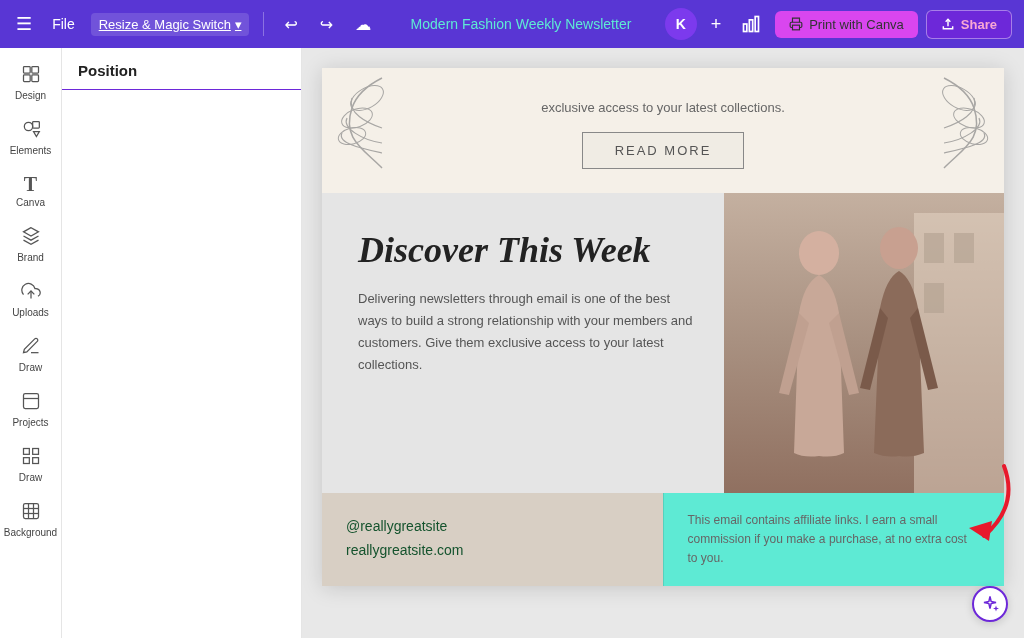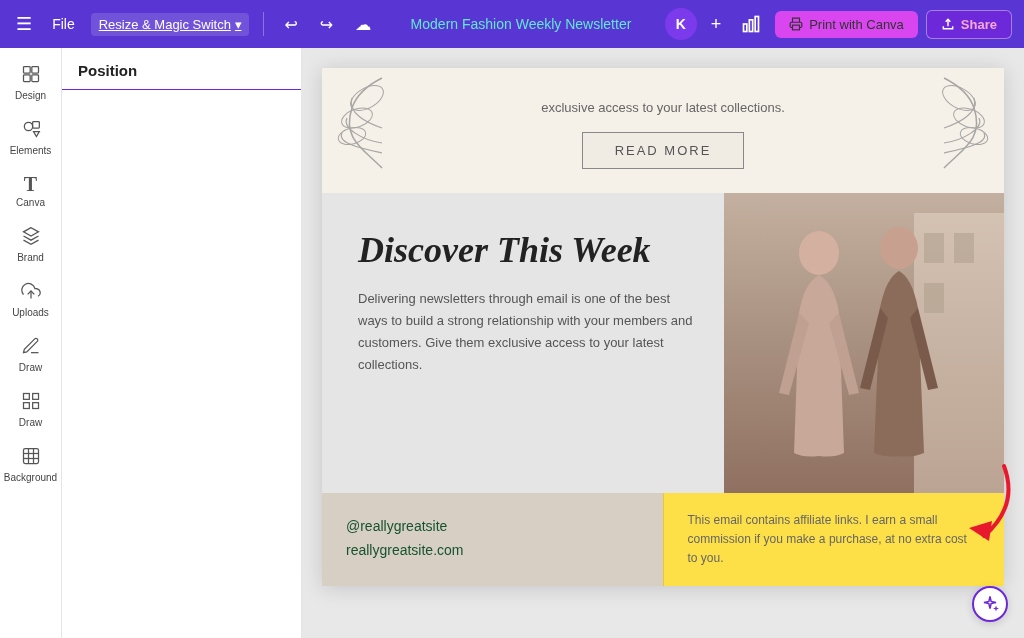--- a/index.html
+++ b/index.html
@@ -231,21 +231,21 @@
     .bottom-left-text {
       font-size: 14px;
       color: #14532d;
       line-height: 1.7;
     }
     .bottom-right {
       flex: 1;
       padding: 18px 24px;
       display: flex;
       align-items: center;
-      background: #fde047;
+      background: #5eead4;
       border-left: 1px solid rgba(0,0,0,0.1);
     }
     .bottom-right-text {
       font-size: 12px;
       color: #666;
       line-height: 1.6;
     }
 
     
     .annotation-arrow {
@@ -384,20 +384,29 @@
         <svg width="20" height="20" viewBox="0 0 24 24" fill="none" stroke="#555" stroke-width="1.5">
             <path d="M12 20h9"></path>
             <path d="M16.5 3.5a2.121 2.121 0 0 1 3 3L7 19l-4 1 1-4L16.5 3.5z"></path>
           </svg>
       </span>
       <span class="sidebar-item-label">Draw</span>
     </div>
     <div class="sidebar-item">
       <span class="sidebar-item-icon">
         <svg width="20" height="20" viewBox="0 0 24 24" fill="none" stroke="#555" stroke-width="1.5">
+            <rect x="3" y="3" width="18" height="18" rx="2"></rect>
+            <line x1="3" y1="9" x2="21" y2="9"></line>
+          </svg>
+      </span>
+      <span class="sidebar-item-label">Projects</span>
+    </div>
+    <div class="sidebar-item">
+      <span class="sidebar-item-icon">
+        <svg width="20" height="20" viewBox="0 0 24 24" fill="none" stroke="#555" stroke-width="1.5">
             <rect x="3" y="3" width="7" height="7"></rect>
             <rect x="14" y="3" width="7" height="7"></rect>
             <rect x="3" y="14" width="7" height="7"></rect>
             <rect x="14" y="14" width="7" height="7"></rect>
           </svg>
       </span>
       <span class="sidebar-item-label">Draw</span>
     </div>
     <div class="sidebar-item">
       <span class="sidebar-item-icon">

